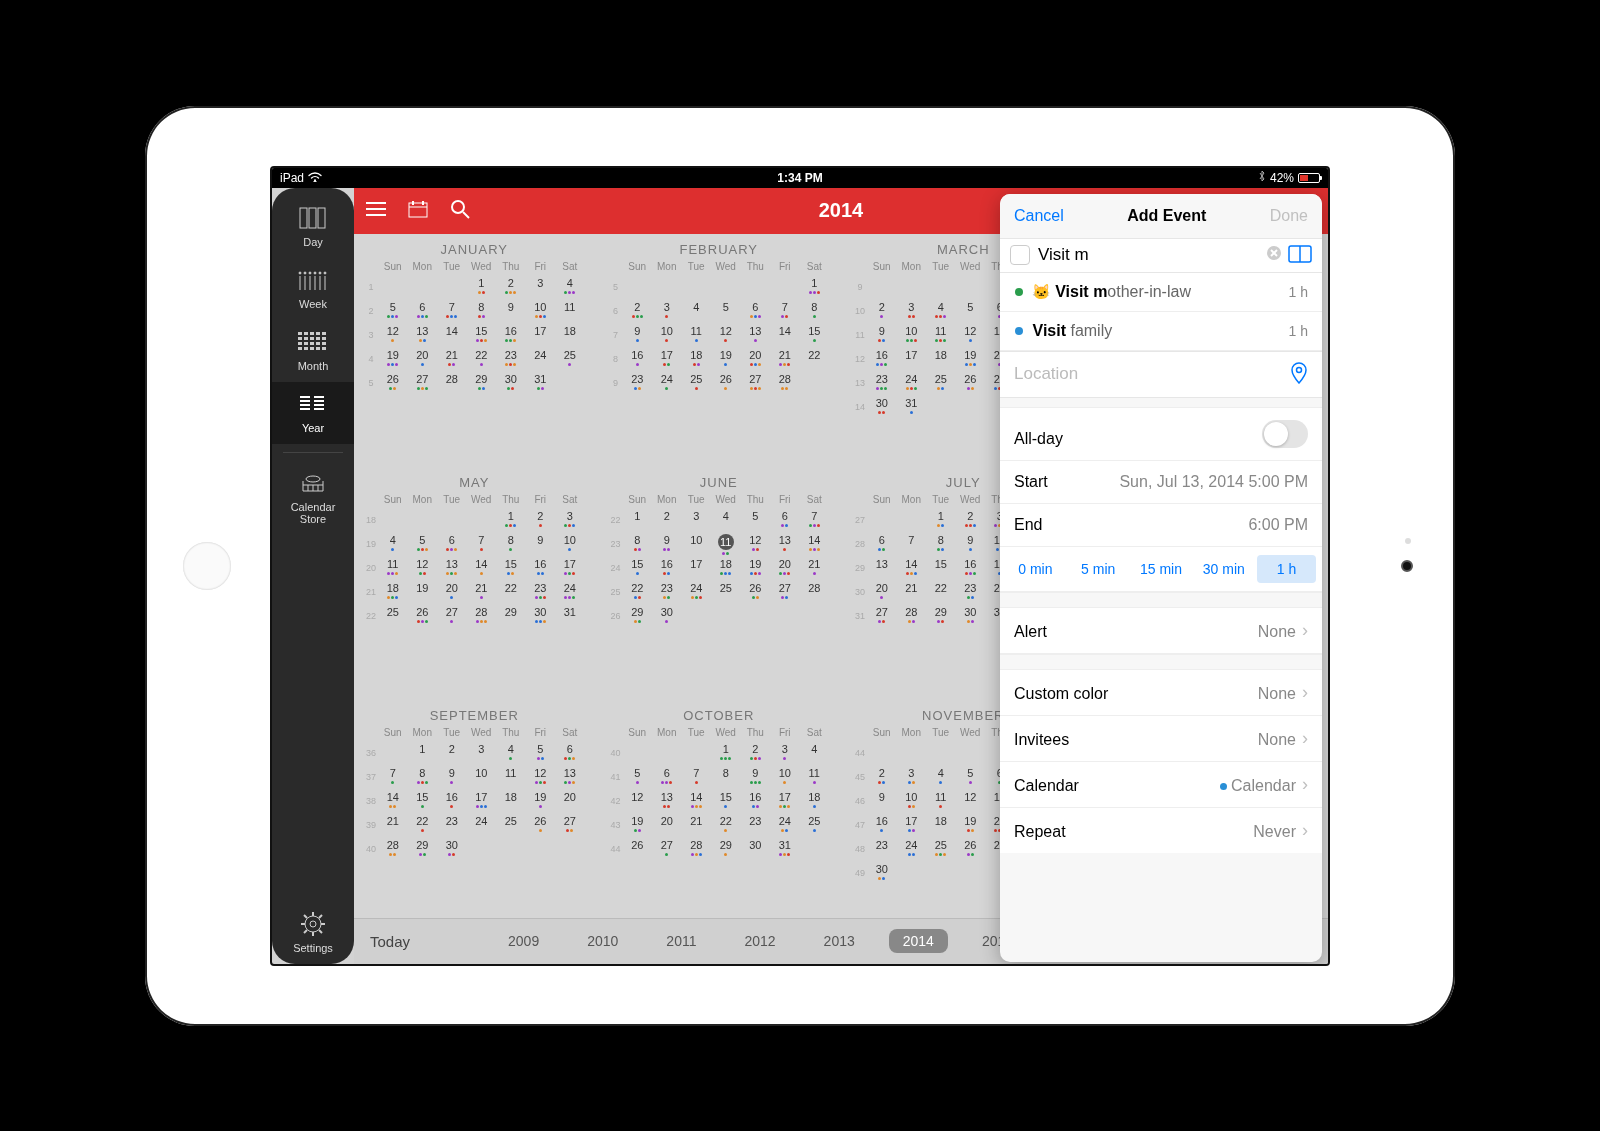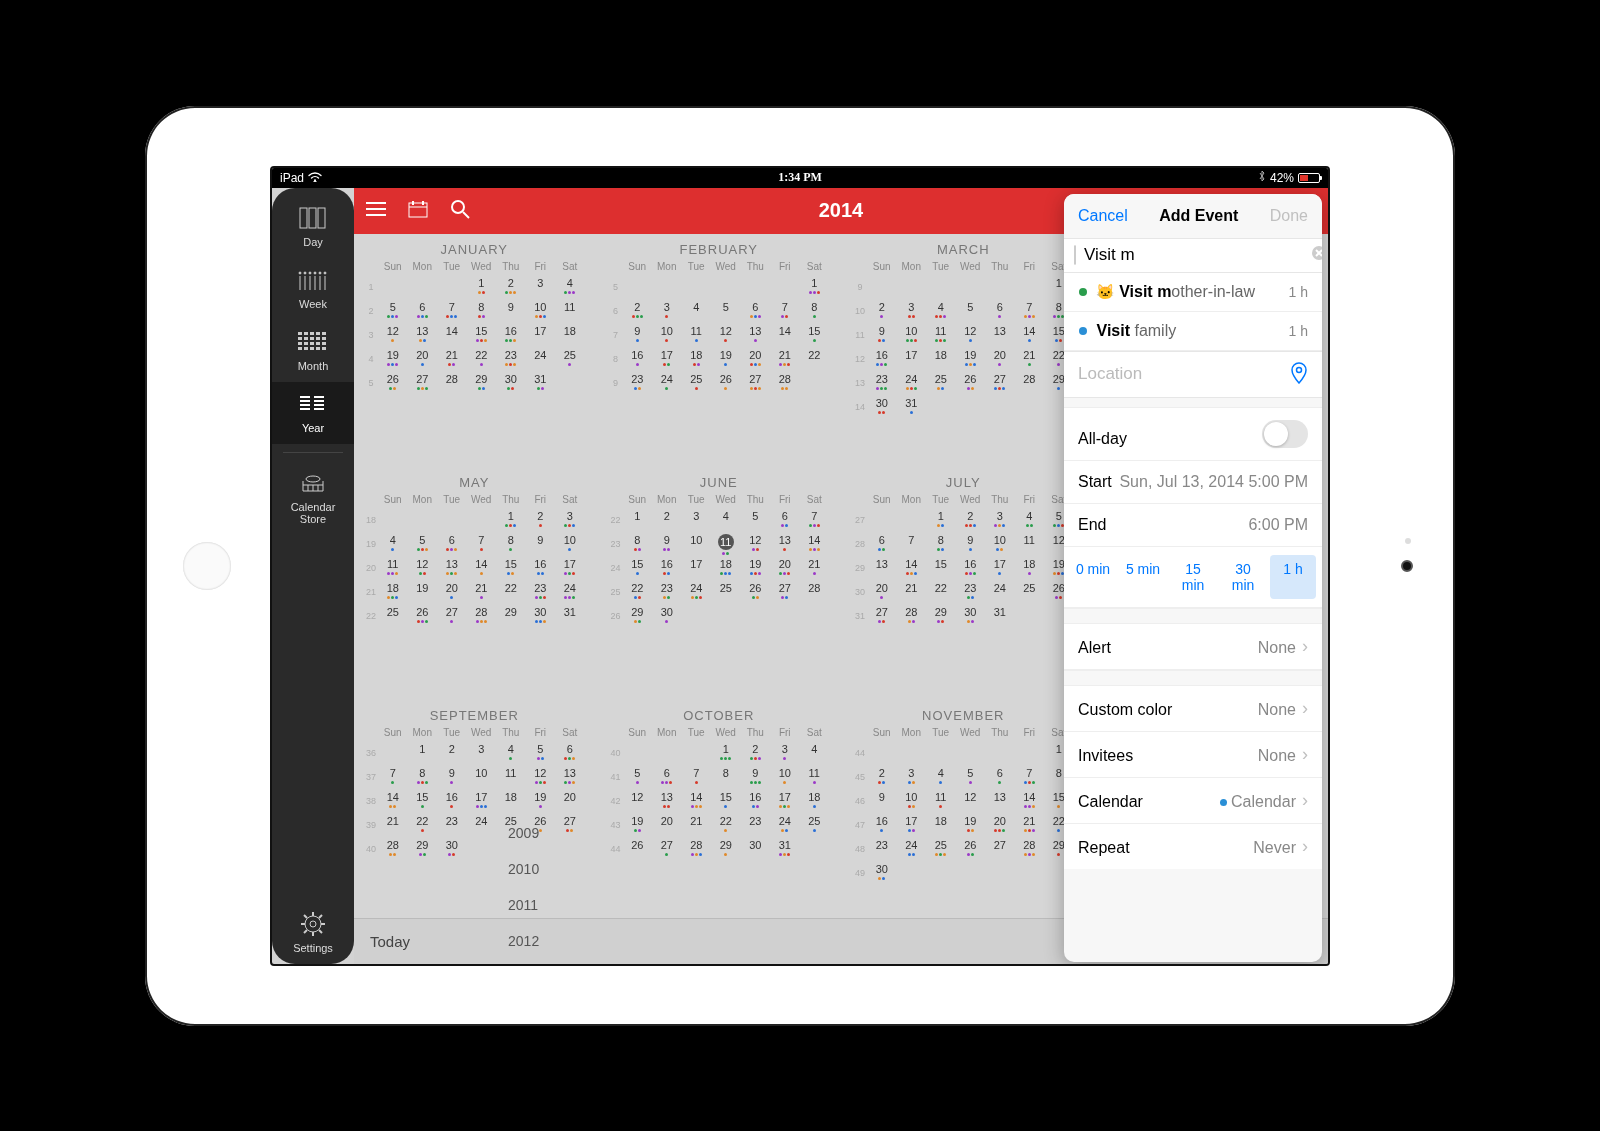--- a/index.html
+++ b/index.html
@@ -4,21 +4,21 @@
 <style>
 * { margin: 0; padding: 0; box-sizing: border-box; font-family: -apple-system, "Helvetica Neue", Arial, sans-serif; }
 body { background: #000; display: flex; align-items: center; justify-content: center; height: 1131px; width: 1600px; }
 .ipad-frame { width: 1310px; height: 920px; background: #fff; border-radius: 50px; box-shadow: 0 0 0 2px #222 inset; position: relative; display: flex; align-items: center; justify-content: center; }
 .home-button { position: absolute; left: 38px; top: 50%; transform: translateY(-50%); width: 48px; height: 48px; border-radius: 50%; background: #fafafa; box-shadow: inset 0 0 2px #bbb; }
 .camera { position: absolute; right: 42px; top: 50%; transform: translateY(-50%); width: 12px; height: 12px; border-radius: 50%; background: #111; border:2px solid #555;}
 .camera2 { position: absolute; right: 44px; top: calc(50% - 28px); width: 6px; height: 6px; border-radius: 50%; background: #ddd; }
 .screen { width: 1060px; height: 800px; background: #d3d3d3; border: 2px solid #111; border-radius: 4px; overflow: hidden; position: relative; display: flex; flex-direction: column; }
 .status-bar { height: 20px; background: #000; color: #fff; font-size: 12px; display: flex; align-items: center; padding: 0 8px; justify-content: space-between; gap: 8px; }
 .status-left { display:flex; align-items:center; gap:4px; }
-.status-center { position: absolute; left: 50%; transform: translateX(-50%); font-weight:600;font-family:Liberation Serif, serif;}
+.status-center { position: absolute; left: 50%; transform: translateX(-50%); font-weight:600;}
 .status-right { display:flex; align-items:center; gap:4px; }
 .battery-icon { display:inline-block; width:22px; height:10px; border:1px solid #fff; border-radius:2px; position:relative; }
 .battery-icon:after { content:''; position:absolute; right:-3px; top:2px; width:2px; height:4px; background:#fff; border-radius:0 1px 1px 0; }
 .battery-fill { position:absolute; left:1px; top:1px; bottom:1px; width:40%; background:#e0352b; }
 .wifi-icon { font-size:12px; }
 .app { flex:1; display:flex; overflow:hidden; }
 .sidebar { width: 82px; background: #2a2a2a; display:flex; flex-direction:column; align-items:center; padding-top:6px; color:#ddd; font-size:11px;border-radius:23px; }
 .side-item { width:100%; text-align:center; padding:12px 0 10px; cursor:pointer; }
 .side-item svg { display:block; margin:0 auto 6px; }
 .side-sep { width: 60px; height:1px; background:#444; margin: 8px 0; }
@@ -37,21 +37,21 @@
 .week-row { display:grid; grid-template-columns: 14px repeat(7, 1fr); font-size:11px; color:#333; text-align:center; align-items:start; height: 24px; }
 .week-row .wknum { font-size:9px; color:#aaa; align-self:center; }
 .day-cell { position:relative; line-height:12px; padding-top:2px; }
 .day-cell .dots { font-size:5px; line-height:5px; letter-spacing:0px; display:block; margin-top:1px; }
 .day-cell.today .num { background:#555; color:#fff; border-radius:50%; width:16px; height:16px; line-height:16px; display:inline-block; }
 .dot { display:inline-block; width:3px; height:3px; border-radius:50%; margin:0 0.5px; }
 .dg{background:#2a9d4c;} .db{background:#2a6fd6;} .dr{background:#d63a2a;} .dp{background:#9b3ac7;} .do{background:#e0892a;}
 .bottom-bar { height: 46px; border-top:1px solid #bbb; background:#d0d0d0; display:flex; align-items:center; padding:0 16px; gap:32px; font-size:14px; color:#555; }
 .bottom-bar .yr { cursor:pointer; padding:4px 14px; }
 .bottom-bar .yr.selected { background:#888; color:#fff; border-radius:8px; font-weight:500;}
-.popover { position:absolute; right:6px; top: 0px; width: 258px; height: calc(100% - 8px); background:#f7f7f7; border-radius:10px; box-shadow: 0 4px 20px rgba(0,0,0,0.3); overflow:hidden; display:flex; flex-direction:column; font-size:15px;}
+.popover { position:absolute; right:6px; top: 0px; width: 322px; height: calc(100% - 8px); background:#f7f7f7; border-radius:10px; box-shadow: 0 4px 20px rgba(0,0,0,0.3); overflow:hidden; display:flex; flex-direction:column; font-size:15px;}
 .popover:before { content:''; position:absolute; top:-8px; right:18px; border:8px solid transparent; border-bottom-color:#f7f7f7; display:none;}
 .pop-header { height:44px; display:flex; align-items:center; justify-content:space-between; padding:0 14px; background:#f7f7f7;}
 .pop-header .cancel { color:#0078ff; font-size:16px; cursor:pointer; }
 .pop-header .title { font-weight:600; font-size:16px; }
 .pop-header .done { color:#c0c0c0; font-size:16px; }
 .input-row { display:flex; align-items:center; background:#fff; border-top:1px solid #e6e6e6; border-bottom:1px solid #e6e6e6; padding:6px 10px; }
 .input-row .checkbox { width:20px;height:20px;border:1px solid #ccc;border-radius:4px; margin-right:8px; }
 .input-row .evt-input { flex:1; font-size:17px; border:none; outline:none; }
 .input-row .clear { color:#bbb; font-size:16px; margin:0 6px; cursor:pointer;}
 .book-icon { color:#0078ff; }
@@ -1037,21 +1037,21 @@
                 <span class="day-cell"></span>
                 <span class="day-cell"></span>
                 <span class="day-cell"></span>
               </div>
             </div>
           </div>
 
         <div class="bottom-bar">
           <span style="font-size:15px;color:#444;">Today</span>
           <span style="flex:0 0 20px;"></span>
-          <span id="yrs" style="display:flex; gap:12px;flex-direction:column;">
+          <span id="yrs" style="display:flex; gap:20px;">
               <span class="yr">2009</span>
               <span class="yr">2010</span>
               <span class="yr">2011</span>
               <span class="yr">2012</span>
               <span class="yr">2013</span>
               <span class="yr selected">2014</span>
               <span class="yr">2015</span>
             </span>
         </div>
 

